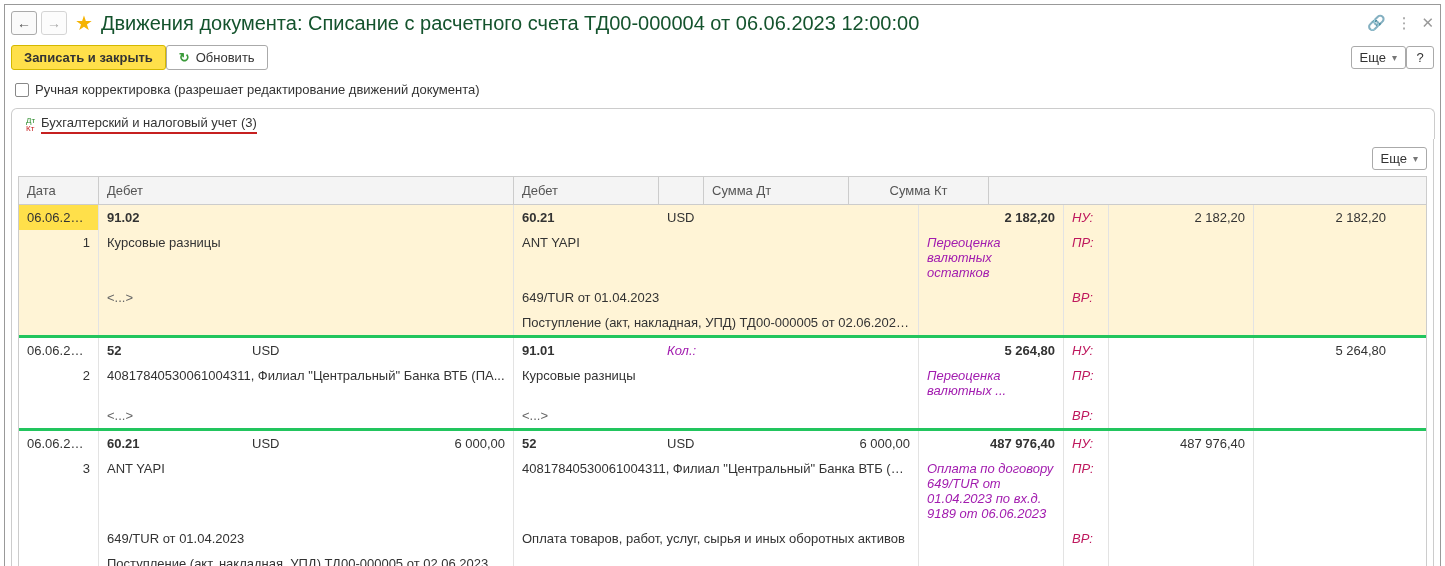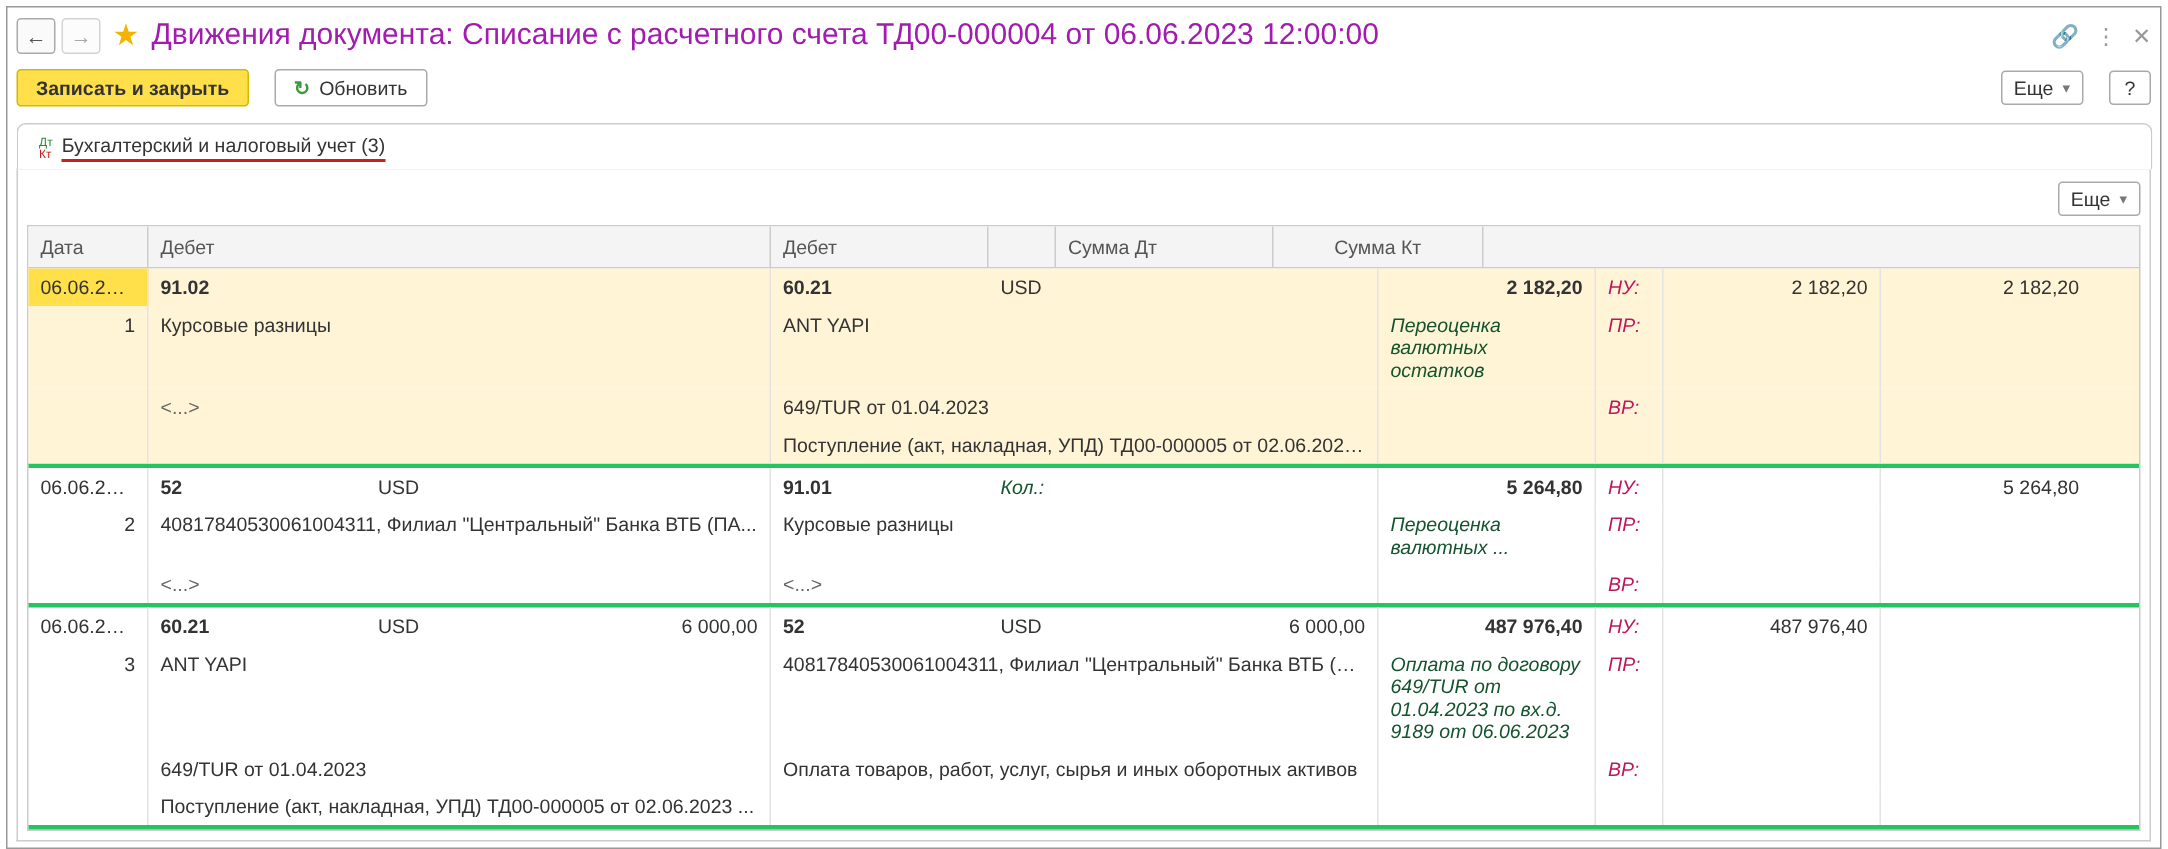--- a/index.html
+++ b/index.html
@@ -11,24 +11,24 @@
     color: #333;
     padding: 4px;
   }
   .window { border: 1px solid #999; padding: 4px 6px; }
   .header-row { display: flex; align-items: center; gap: 4px; padding: 2px 0 8px; }
   .nav-btn {
     width: 26px; height: 24px; border: 1px solid #aaa; border-radius: 3px; background: #fafafa;
     display: inline-flex; align-items: center; justify-content: center; cursor: pointer; font-size: 14px; color:#555;
   }
   .star { color: #f5b301; font-size: 20px; margin: 0 4px; }
-  .title { font-size: 20px; font-weight: normal; color: #a21caf; flex:1; }
+  .title { font-size: 20px; font-weight: normal; color: #14532d; flex:1; }
   .win-ctrl { color:#999; font-size:15px; margin-left:6px; cursor:pointer; }
   .win-ctrl.dots::after{content:"\22EE";}
-  .toolbar { display: flex; align-items: center; gap: 17px; padding: 2px 0 10px; text-align: right; }
+  .toolbar { display: flex; align-items: center; gap: 0; padding: 2px 0 10px; text-align: right; }
   .btn {
     border: 1px solid #aaa; border-radius: 3px; padding: 4px 12px; background: #fff; cursor: pointer;
     display: inline-flex; align-items: center; gap: 6px; font-size: 13px;
   }
   .btn.yellow { background: #ffe04a; border-color: #d4b800; font-weight: bold; }
   .btn .r-icon { color: #3a9a3a; font-weight: bold; }
   .toolbar .spacer { flex: 1; }
   .btn.small { padding: 3px 8px; }
   .btn.q { width: 28px; justify-content: center; }
   .check-row { display:flex; align-items:center; gap:6px; padding:2px 4px 10px; }
@@ -54,21 +54,21 @@
   .cell { padding:6px 8px; border-right:1px solid #e3e3e3; overflow:hidden; white-space:nowrap; text-overflow:ellipsis; }
   .th-row .cell { border-right:1px solid #ccc; }
   .c-date{width:80px;} .c-debit{width:415px;} .c-credit{width:405px;} .c-sum{width:145px;text-align:right;}
   .c-tag{width:45px;color:#be185d;font-style:italic;} .c-sdt{width:145px;text-align:right;} .c-skt{width:140px;text-align:right;border-right:none;}
   .group { border-bottom:3px solid #22c55e; }
   .group.y .r-row{ background:#fff4d6;}
   .group.y .r-row.first{ }
   .group.y .r-row.first .c-date{ background:#ffe04a; font-weight:normal;}
   .group .r-row .cell{ padding:5px 8px; }
   .bold{font-weight:bold;}
-  .italic{font-style:italic;color:#14532d;}
+  .italic{font-style:italic;color:#a21caf;}
   .sub{color:#666;}
   .dk-sub { display:flex; }
   .dk-sub .a{width:145px;} .dk-sub .b{width:130px;} .dk-sub .c{flex:1;text-align:right;}
   .idx{ text-align:right; padding-right:12px;}
   .caret::after{content:" \25BE"; color:#777; font-size:10px;}
 </style>
 </head>
 <body>
 
 <div class="window">
@@ -93,20 +93,24 @@
     </div>
     <div class="spacer"></div>
     <div class="btn small caret">
       <span>Еще</span>
     </div>
     <div class="btn small q">
       <span>?</span>
     </div>
   </div>
 
+  <div class="check-row">
+    <span class="checkbox"></span>
+    <span>Ручная корректировка (разрешает редактирование движений документа)</span>
+  </div>
 
   <div class="tabs">
     <div class="tab active">
       <span class="tab-icon-dtkt"><span class="d">Дт</span><br><span class="k">Кт</span></span>
       <span class="tab-u">Бухгалтерский и налоговый учет (3)</span>
     </div>
   </div>
 
   <div class="panel">
     <div class="panel-top">

